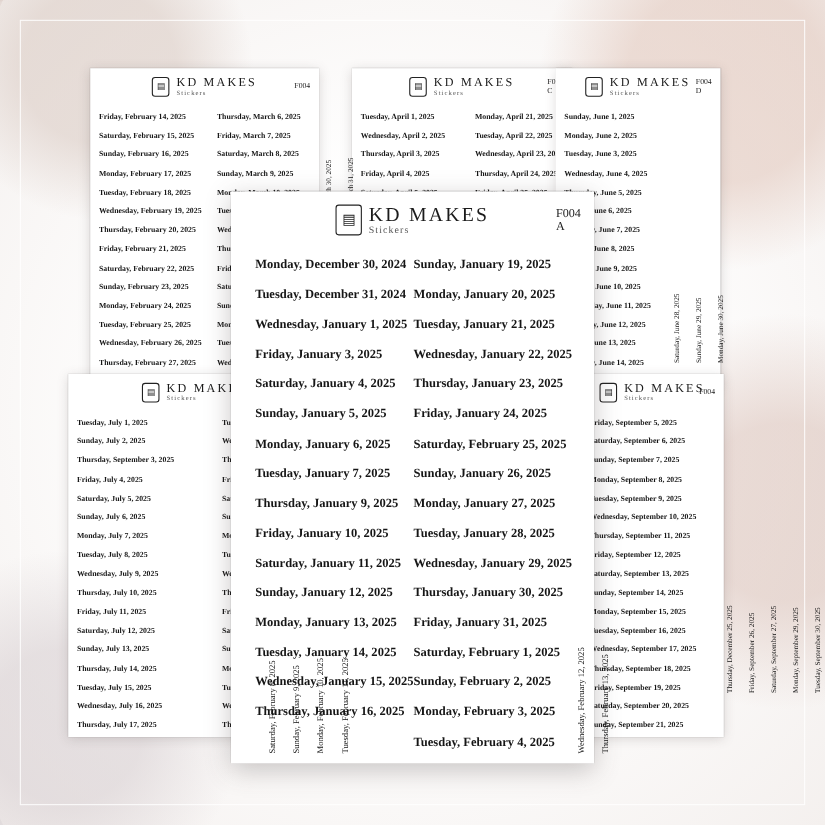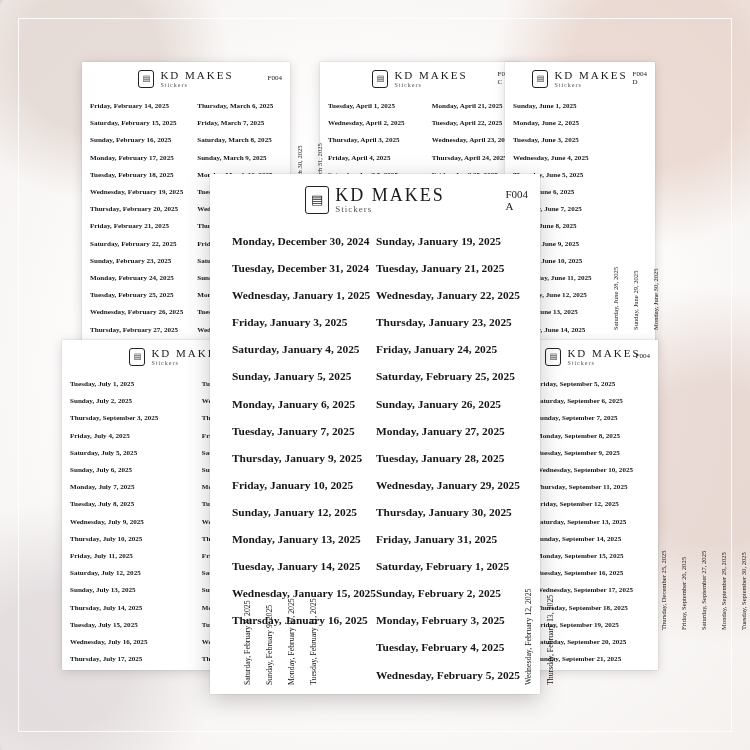--- a/index.html
+++ b/index.html
@@ -362,29 +362,31 @@
       <span class="d">Monday, December 30, 2024</span>
       <span class="d">Tuesday, December 31, 2024</span>
       <span class="d">Wednesday, January 1, 2025</span>
       <span class="d">Friday, January 3, 2025</span>
       <span class="d">Saturday, January 4, 2025</span>
       <span class="d">Sunday, January 5, 2025</span>
       <span class="d">Monday, January 6, 2025</span>
       <span class="d">Tuesday, January 7, 2025</span>
       <span class="d">Thursday, January 9, 2025</span>
       <span class="d">Friday, January 10, 2025</span>
+      <span class="d">Saturday, January 11, 2025</span>
       <span class="d">Sunday, January 12, 2025</span>
       <span class="d">Monday, January 13, 2025</span>
       <span class="d">Tuesday, January 14, 2025</span>
       <span class="d">Wednesday, January 15, 2025</span>
       <span class="d">Thursday, January 16, 2025</span>
 
     </div>
     <div class="col">
       <span class="d">Sunday, January 19, 2025</span>
+      <span class="d">Monday, January 20, 2025</span>
       <span class="d">Tuesday, January 21, 2025</span>
       <span class="d">Wednesday, January 22, 2025</span>
       <span class="d">Thursday, January 23, 2025</span>
       <span class="d">Friday, January 24, 2025</span>
       <span class="d">Saturday, February 25, 2025</span>
       <span class="d">Sunday, January 26, 2025</span>
       <span class="d">Monday, January 27, 2025</span>
       <span class="d">Tuesday, January 28, 2025</span>
       <span class="d">Wednesday, January 29, 2025</span>
       <span class="d">Thursday, January 30, 2025</span>

